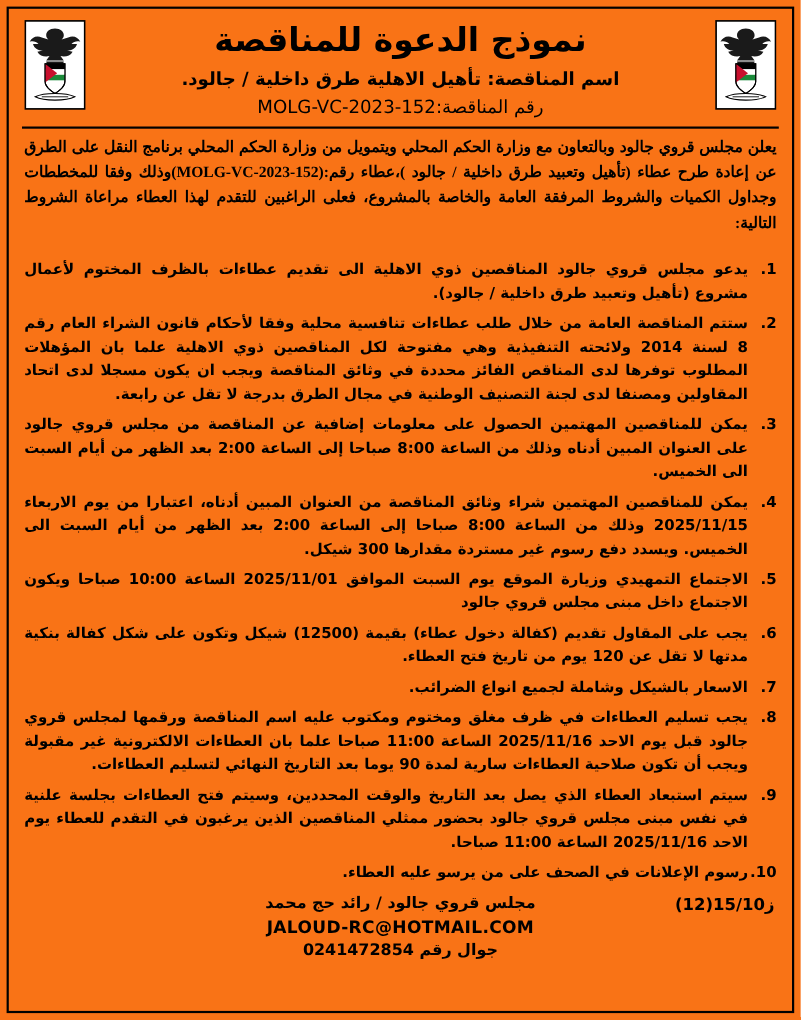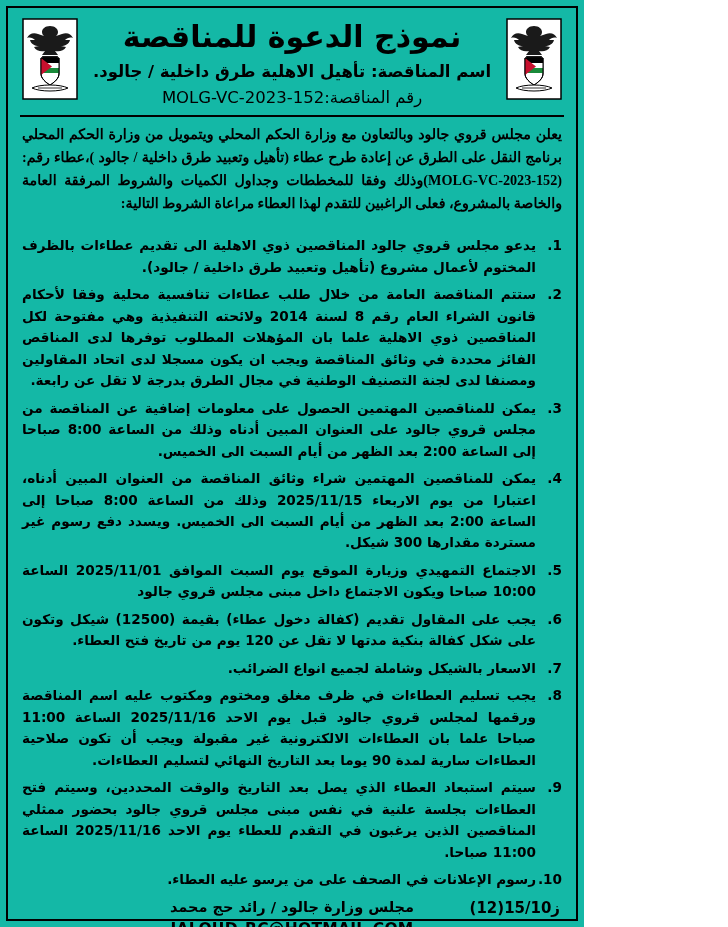--- a/index.html
+++ b/index.html
@@ -6,24 +6,24 @@
     margin: 0;
     padding: 0;
     background: #ffffff;
   }
   body {
     font-family: "DejaVu Sans", "Liberation Sans", sans-serif;
     color: #000000;
   }
   .page {
     position: relative;
-    width: 584px;
+    width: 728px;
     height: 927px;
     box-sizing: border-box;
-    background: #14b8a6;
+    background: #f97316;
     overflow: hidden;
   }
   .frame {
     position: absolute;
     left: 6px;
     top: 6px;
     right: 6px;
     bottom: 6px;
     border: 2px solid #000;
     box-sizing: border-box;
@@ -232,20 +232,20 @@
         <li>الاجتماع التمهيدي وزيارة الموقع يوم السبت الموافق 2025/11/01 الساعة 10:00 صباحا ويكون الاجتماع داخل مبنى مجلس قروي جالود</li>
         <li>يجب على المقاول تقديم (كفالة دخول عطاء) بقيمة (12500) شيكل وتكون على شكل كفالة بنكية مدتها لا تقل عن 120 يوم من تاريخ فتح العطاء.</li>
         <li>الاسعار بالشيكل وشاملة لجميع انواع الضرائب.</li>
         <li>يجب تسليم العطاءات في ظرف مغلق ومختوم ومكتوب عليه اسم المناقصة ورقمها لمجلس قروي جالود قبل يوم الاحد 2025/11/16 الساعة 11:00 صباحا علما بان العطاءات الالكترونية غير مقبولة ويجب أن تكون صلاحية العطاءات سارية لمدة 90 يوما بعد التاريخ النهائي لتسليم العطاءات.</li>
         <li>سيتم استبعاد العطاء الذي يصل بعد التاريخ والوقت المحددين، وسيتم فتح العطاءات بجلسة علنية في نفس مبنى مجلس قروي جالود بحضور ممثلي المناقصين الذين يرغبون في التقدم للعطاء يوم الاحد 2025/11/16 الساعة 11:00 صباحا.</li>
         <li class="wide">رسوم الإعلانات في الصحف على من يرسو عليه العطاء.</li>
       </ol>
 
       <div class="footer">
         <div class="footer-ref">ز15/10(12)</div>
-        <div class="footer-center">مجلس وزارة جالود / رائد حج محمد</div>
+        <div class="footer-center">مجلس قروي جالود / رائد حج محمد</div>
         <div class="footer-center footer-email">JALOUD-RC@HOTMAIL.COM</div>
         <div class="footer-center footer-phone">جوال رقم 0241472854</div>
       </div>
 
     </div>
   </div>
 </div>
 
 </body></html>

